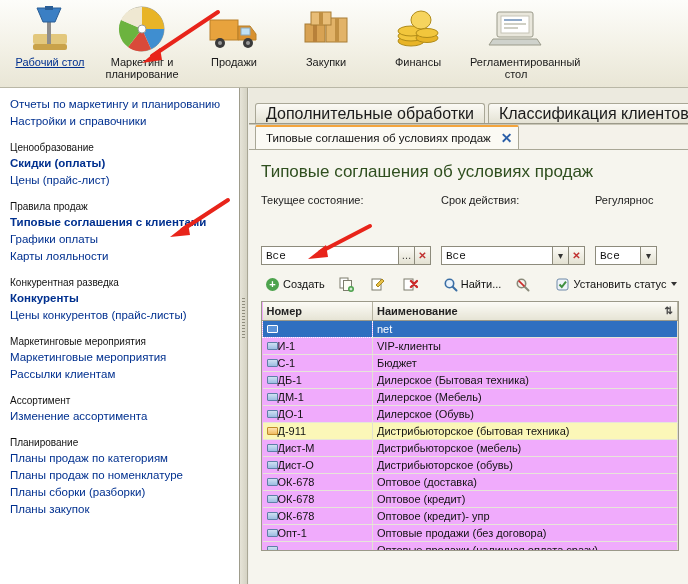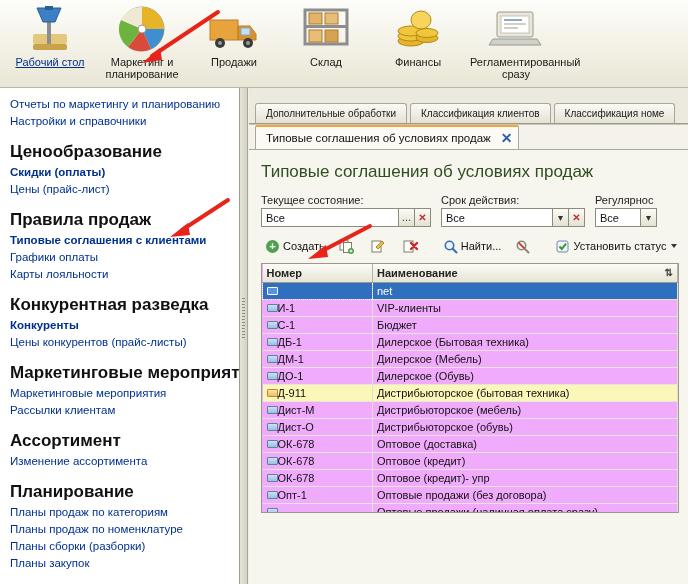--- a/index.html
+++ b/index.html
@@ -43,21 +43,21 @@
     border-right: 1px solid #9e9c8c;
     padding: 8px 0 16px 10px;
     overflow: hidden;
   }
   .lp-link {
     display:block; color:#00308f; font-size:11.5px; line-height:17px;
     text-decoration: none; cursor:pointer; white-space:nowrap;
   }
   .lp-link.bold { font-weight: bold; }
   .lp-head {
-    font-weight: bold; font-size: 17px; color:#111; margin-top:12px; margin-bottom:2px;
+    font-weight: normal; font-size: 10px; color:#111; margin-top:12px; margin-bottom:2px;
     white-space:nowrap;
   }
 
   
   .splitter {
     position:absolute; left:240px; top:88px; width:8px; height:496px;
     background: linear-gradient(to right,#e6e4d8,#d5d3c4);
     border-right:1px solid #a9a796;
   }
   .splitter .grip {
@@ -73,21 +73,21 @@
   
   .tabstrip {
     position:absolute; left:0; top:14px; width:439px; height:22px;
     display:flex; align-items:flex-end; padding-left:6px;
     border-bottom:1px solid #9c9a8a;
   }
   .tabstrip .tab {
     height:20px; line-height:20px; padding:0 10px;
     background: linear-gradient(to bottom,#fbfaf5,#e4e2d4);
     border:1px solid #a9a796; border-bottom:none;
-    margin-right:3px; font-size:10px; color:#1a1a1a; cursor:pointer;
+    margin-right:3px; font-size:16px; color:#1a1a1a; cursor:pointer;
     border-radius: 3px 3px 0 0;
     white-space:nowrap;
   }
 
   
   .docwin {
     position:absolute; left:0; top:36px; width:439px; height:460px;
     background:#f4f2ea;
     border-top:1px solid #c8c6b6;
   }
@@ -107,27 +107,27 @@
     background:#f6f5ee; border-top:1px solid #a9a796;
     padding: 8px 8px 0 10px;
   }
   .doctitle {
     font-size:17px; color:#2f4f1f; font-weight:normal; margin: 4px 0 12px 2px;
     white-space:nowrap;
   }
 
   
   .filters { display:flex; gap:10px; margin-left:2px; }
-  .fgroup { display:flex; flex-direction:column; }
+  .fgroup { display:flex; flex-direction:column;gap:38px; }
   .flabel { font-size:11px; color:#222; margin-bottom:2px; }
   .fctl { display:flex; align-items:center; }
   .finput {
     height:19px; border:1px solid #8d8b7c; background:#fff;
     font-size:11px; padding:8px 4px; color:#111; line-height:17px;
-    font-family:Liberation Sans, sans-serif;
+    font-family:Liberation Mono, monospace;
   }
   .fbtn {
     width:16px; height:19px; border:1px solid #8d8b7c; border-left:none;
     background: linear-gradient(to bottom,#fcfbf6,#e3e1d2);
     font-size:10px; line-height:17px; text-align:center; cursor:pointer; color:#333;
   }
   .fbtn.clear { color:#c03030; font-weight:bold; }
 
   
   .toolbar {
@@ -227,34 +227,34 @@
         <rect x="35" y="24" width="9" height="7" fill="#bfe0f5" stroke="#8ba9bb"></rect>
         <circle cx="14" cy="39" r="5" fill="#3a3a3a"></circle>
           <circle cx="14" cy="39" r="2" fill="#999"></circle>
         <circle cx="42" cy="39" r="5" fill="#3a3a3a"></circle>
           <circle cx="42" cy="39" r="2" fill="#999"></circle>
       </svg>
     </div>
     <div class="lbl">Продажи</div>
   </div>
 
-
   <div class="tbtn">
     <div class="ico">
       <svg width="54" height="50" viewBox="0 0 54 50">
-        <rect x="6" y="6" width="42" height="34" fill="none" stroke="#8d8d8d" stroke-width="3"></rect>
-        <rect x="6" y="21" width="42" height="3" fill="#8d8d8d"></rect>
-        <rect x="10" y="9" width="13" height="11" fill="#e2b368" stroke="#a87d35"></rect>
-        <rect x="26" y="9" width="13" height="11" fill="#e8bd77" stroke="#a87d35"></rect>
-        <rect x="10" y="26" width="13" height="12" fill="#e8bd77" stroke="#a87d35"></rect>
-        <rect x="26" y="26" width="13" height="12" fill="#d8a253" stroke="#a87d35"></rect>
+        <rect x="6" y="20" width="20" height="18" fill="#d8a253" stroke="#a87d35"></rect>
+        <rect x="14" y="20" width="4" height="18" fill="#b8813a"></rect>
+        <rect x="27" y="14" width="21" height="24" fill="#e2b368" stroke="#a87d35"></rect>
+        <rect x="36" y="14" width="4" height="24" fill="#c08f42"></rect>
+        <rect x="12" y="8" width="20" height="13" fill="#e8bd77" stroke="#a87d35"></rect>
+        <rect x="20" y="8" width="4" height="13" fill="#c08f42"></rect>
       </svg>
     </div>
-    <div class="lbl">Склад</div>
-  </div>
+    <div class="lbl">Закупки</div>
+  </div>
+
 
   <div class="tbtn">
     <div class="ico">
       <svg width="54" height="50" viewBox="0 0 54 50">
         <ellipse cx="20" cy="37" rx="13" ry="5" fill="#e8b427" stroke="#b08b18"></ellipse>
         <ellipse cx="20" cy="32" rx="13" ry="5" fill="#f2c63c" stroke="#b08b18"></ellipse>
         <ellipse cx="20" cy="27" rx="13" ry="5" fill="#f2c63c" stroke="#b08b18"></ellipse>
         <ellipse cx="36" cy="34" rx="11" ry="4.5" fill="#e8b427" stroke="#b08b18"></ellipse>
         <ellipse cx="36" cy="29" rx="11" ry="4.5" fill="#f2c63c" stroke="#b08b18"></ellipse>
         <ellipse cx="30" cy="16" rx="10" ry="9" fill="#f6d45e" stroke="#b08b18"></ellipse>
@@ -267,21 +267,21 @@
     <div class="ico">
       <svg width="58" height="50" viewBox="0 0 58 50">
         <rect x="10" y="8" width="36" height="25" rx="2" fill="#e9e7dc" stroke="#9a9a8a"></rect>
         <rect x="14" y="12" width="28" height="17" fill="#ffffff" stroke="#c6c4b6"></rect>
         <rect x="17" y="15" width="18" height="2" fill="#8fa9c8"></rect>
         <rect x="17" y="19" width="22" height="2" fill="#cfcfc4"></rect>
         <rect x="17" y="23" width="14" height="2" fill="#cfcfc4"></rect>
         <path d="M6 35 L50 35 L54 41 L2 41 Z" fill="#cfd2cc" stroke="#9a9a8a"></path>
       </svg>
     </div>
-    <div class="lbl">Регламентированный сразу</div>
+    <div class="lbl">Регламентированный стол</div>
   </div>
 </div>
 
 <div class="leftpanel">
   <a class="lp-link">Отчеты по маркетингу и планированию</a>
   <a class="lp-link">Настройки и справочники</a>
 
   <div class="lp-head">Ценообразование</div>
   <a class="lp-link bold">Скидки (оплаты)</a>
   <a class="lp-link">Цены (прайс-лист)</a>

